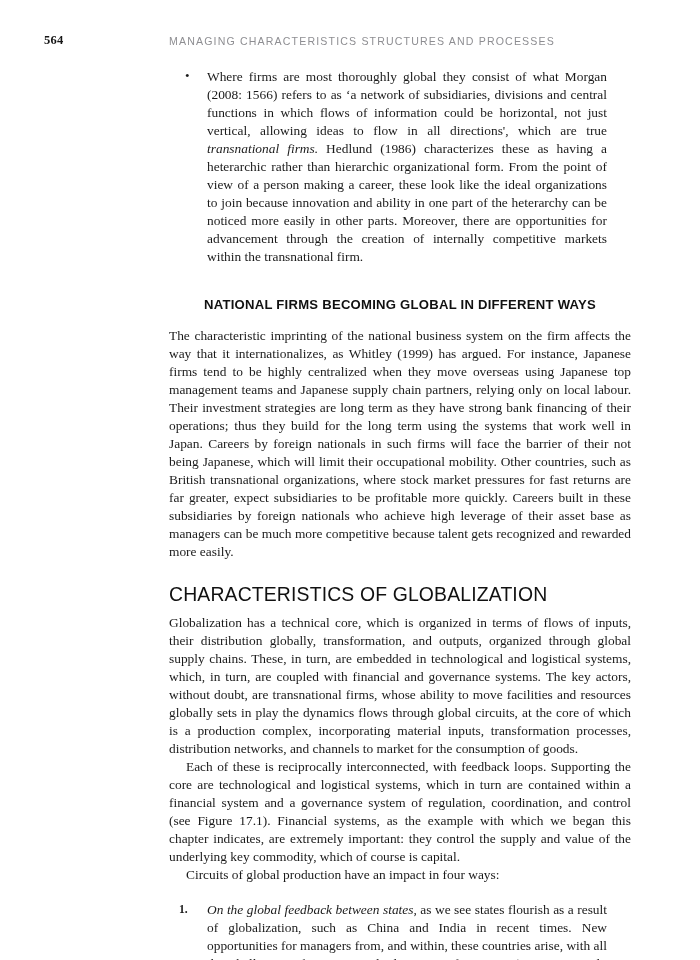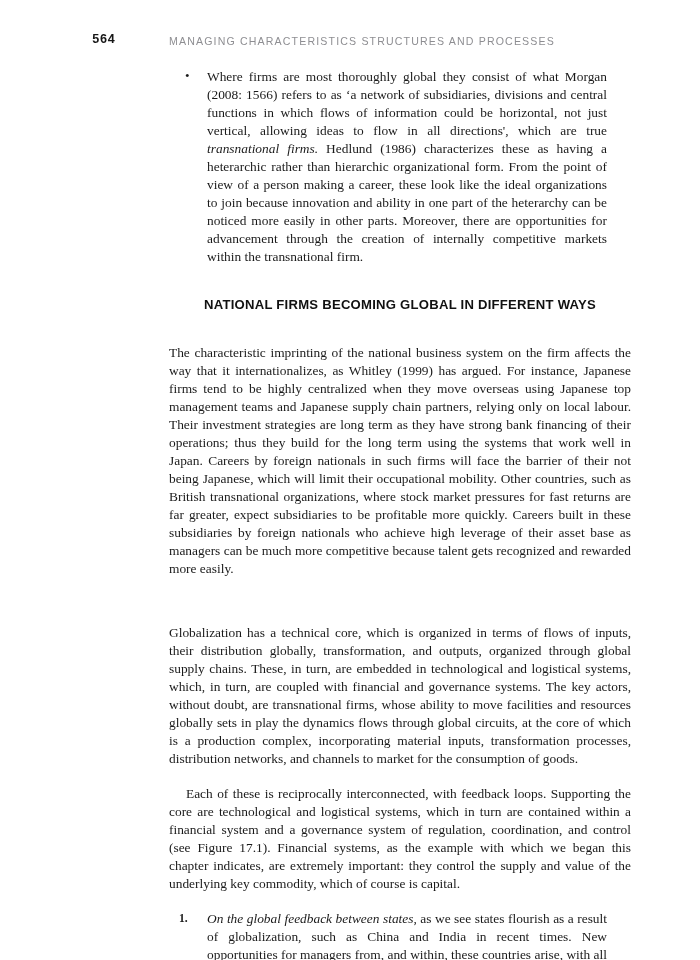--- a/index.html
+++ b/index.html
@@ -27,26 +27,25 @@
     position: absolute;
     top: 33px;
     left: 0;
     right: 0;
     height: 18px;
   }
   .folio {
     position: absolute;
     left: 44px;
     top: 0;
-    font-family: Liberation Mono, monospace;
+    font-family: Liberation Serif, serif;
     font-weight: bold;
     font-size: 12.5px;
     letter-spacing: 0.3px;
     color: #161616;
-    margin-left: 48px;
   }
   .header-title {
     position: absolute;
     left: 169px;
     top: 2px;
     font-family: "Liberation Sans", sans-serif;
     font-size: 10.6px;
     letter-spacing: 1.15px;
     color: #8e8e92;
     white-space: nowrap;
@@ -62,21 +61,21 @@
 
   p, li {
     margin: 0;
     font-size: 13.4px;
     line-height: 18px;
     text-align: justify;
     text-justify: inter-word;
     hyphens: none;
   }
 
-  .body-para { margin-bottom: 0; margin-top: 17px; }
+  .body-para { margin-bottom: 0; }
   .indent { text-indent: 17px; }
 
   
   .bullet-list {
     list-style: none;
     margin: 0 0 0 0;
     padding: 0;
     width: 430px;
     margin-left: 8px;
   }
@@ -167,25 +166,27 @@
     <h2 class="head-b">
       <span>NATIONAL FIRMS BECOMING GLOBAL IN DIFFERENT WAYS</span><br>
     </h2>
 
     <div class="sp-13"></div>
 
     <p class="body-para">The characteristic imprinting of the national business system on the firm affects the way that it internationalizes, as Whitley (1999) has argued. For instance, Japanese firms tend to be highly centralized when they move overseas using Japanese top management teams and Japanese supply chain partners, relying only on local labour. Their investment strategies are long term as they have strong bank financing of their operations; thus they build for the long term using the systems that work well in Japan. Careers by foreign nationals in such firms will face the barrier of their not being Japanese, which will limit their occupational mobility. Other countries, such as British transnational organizations, where stock market pressures for fast returns are far greater, expect subsidiaries to be profitable more quickly. Careers built in these subsidiaries by foreign nationals who achieve high leverage of their asset base as managers can be much more competitive because talent gets recognized and rewarded more easily.</p>
 
     <div class="sp-21"></div>
 
+    <h1 class="head-a">CHARACTERISTICS OF GLOBALIZATION</h1>
 
     <div class="sp-8"></div>
 
     <p class="body-para">Globalization has a technical core, which is organized in terms of flows of inputs, their distribution globally, transformation, and outputs, organized through global supply chains. These, in turn, are embedded in technological and logistical systems, which, in turn, are coupled with financial and governance systems. The key actors, without doubt, are transnational firms, whose ability to move facilities and resources globally sets in play the dynamics flows through global circuits, at the core of which is a production complex, incorporating material inputs, transformation processes, distribution networks, and channels to market for the consumption of goods.</p>
     <p class="body-para indent">Each of these is reciprocally interconnected, with feedback loops. Supporting the core are technological and logistical systems, which in turn are contained within a financial system and a governance system of regulation, coordination, and control (see Figure 17.1). Financial systems, as the example with which we began this chapter indicates, are extremely important: they control the supply and value of the underlying key commodity, which of course is capital.</p>
+    <p class="body-para indent">Circuits of global production have an impact in four ways:</p>
 
     <div class="sp-17"></div>
 
     <ol class="num-list">
       <li>
         <span class="num-marker">1.</span><em class="ital">On the global feedback between states</em><span>, as we see states flourish as a result of globalization, such as China and India in recent times. New opportunities for managers from, and within, these countries arise, with all the challenges of international placements for HRM (Brewster et al., 2007; Sparrow et al., 2004).</span>
       </li>
     </ol>
 
   </div>

